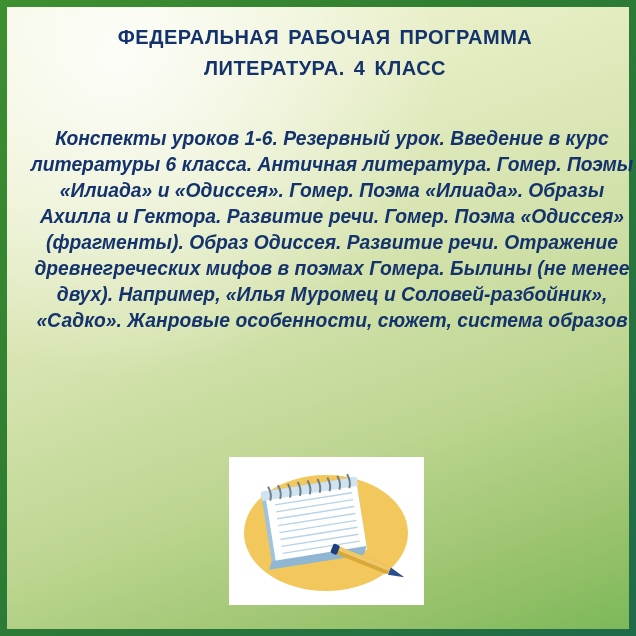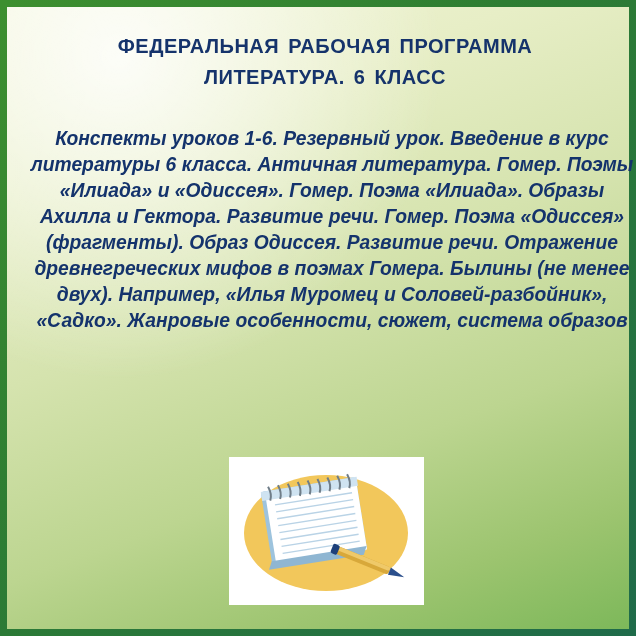--- a/index.html
+++ b/index.html
@@ -29,21 +29,21 @@
   .inner {
     position: absolute;
     left: 7px;
     top: 7px;
     width: 622px;
     height: 622px;
   }
   .title-block {
     position: absolute;
     left: 28px;
-    top: 17px;
+    top: 8px;
     width: 566px;
     text-align: center;
   }
   .title-line {
     font-weight: bold;
     font-size: 20px;
     letter-spacing: 0.5px;
     color: #15336b;
     line-height: 1.55;
     word-spacing: 3px;
@@ -80,21 +80,21 @@
   }
 </style>
 </head>
 <body>
 
 <div class="slide">
   <div class="inner">
 
     <div class="title-block">
       <div class="title-line">ФЕДЕРАЛЬНАЯ  РАБОЧАЯ  ПРОГРАММА</div>
-      <div class="title-line">ЛИТЕРАТУРА.  6 КЛАСС</div>
+      <div class="title-line">ЛИТЕРАТУРА.  4 КЛАСС</div>
     </div>
 
     <div class="body-block">
       <p class="body-text">Конспекты уроков 1-6. Резервный урок. Введение в курс литературы 6 класса. Античная литература. Гомер. Поэмы «Илиада» и «Одиссея». Гомер. Поэма «Илиада». Образы Ахилла и Гектора. Развитие речи. Гомер. Поэма «Одиссея» (фрагменты). Образ Одиссея. Развитие речи. Отражение древнегреческих мифов в поэмах Гомера. Былины (не менее двух). Например, «Илья Муромец и Соловей-разбойник», «Садко». Жанровые особенности, сюжет, система образов</p>
     </div>
 
     <div class="image-wrap">
       <svg class="picture" viewBox="0 0 195 148" xmlns="http://www.w3.org/2000/svg">
         <rect x="0" y="0" width="195" height="148" fill="#ffffff"></rect>
         <ellipse cx="97" cy="76" rx="82" ry="58" fill="#f2c75b"></ellipse>

